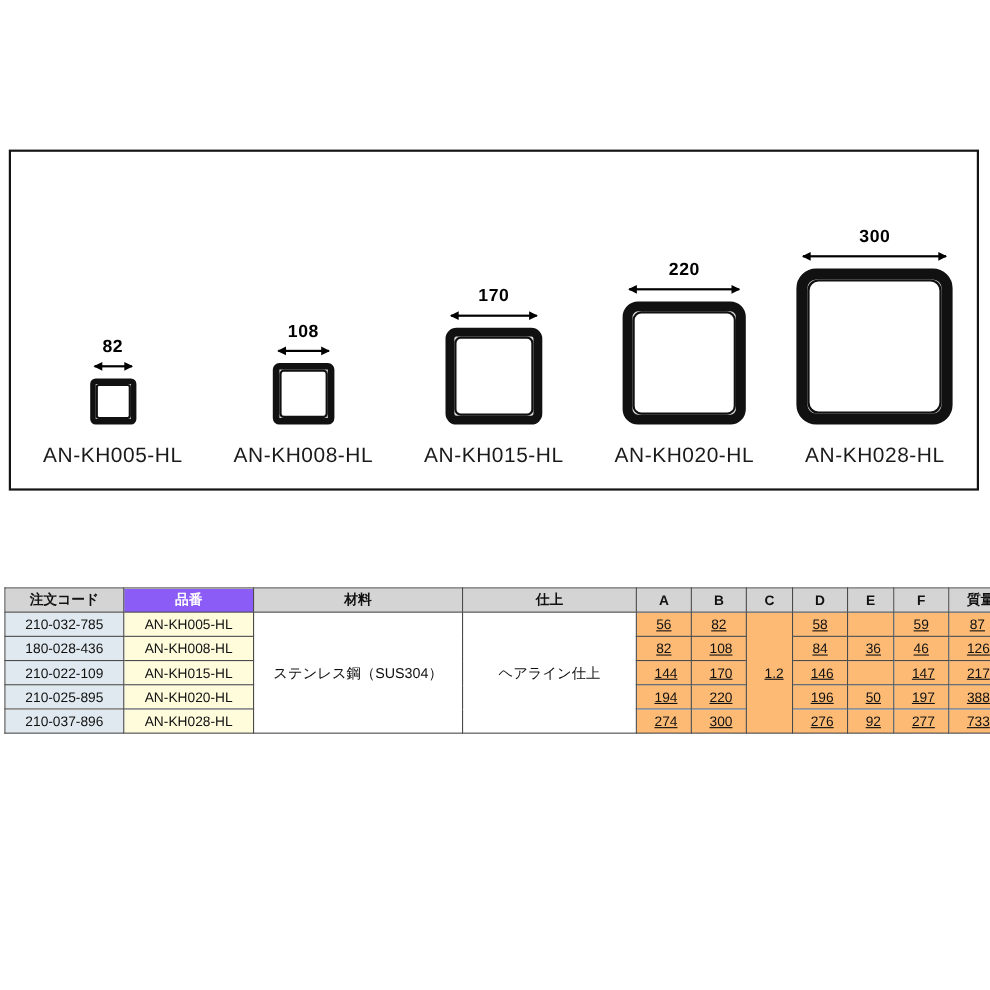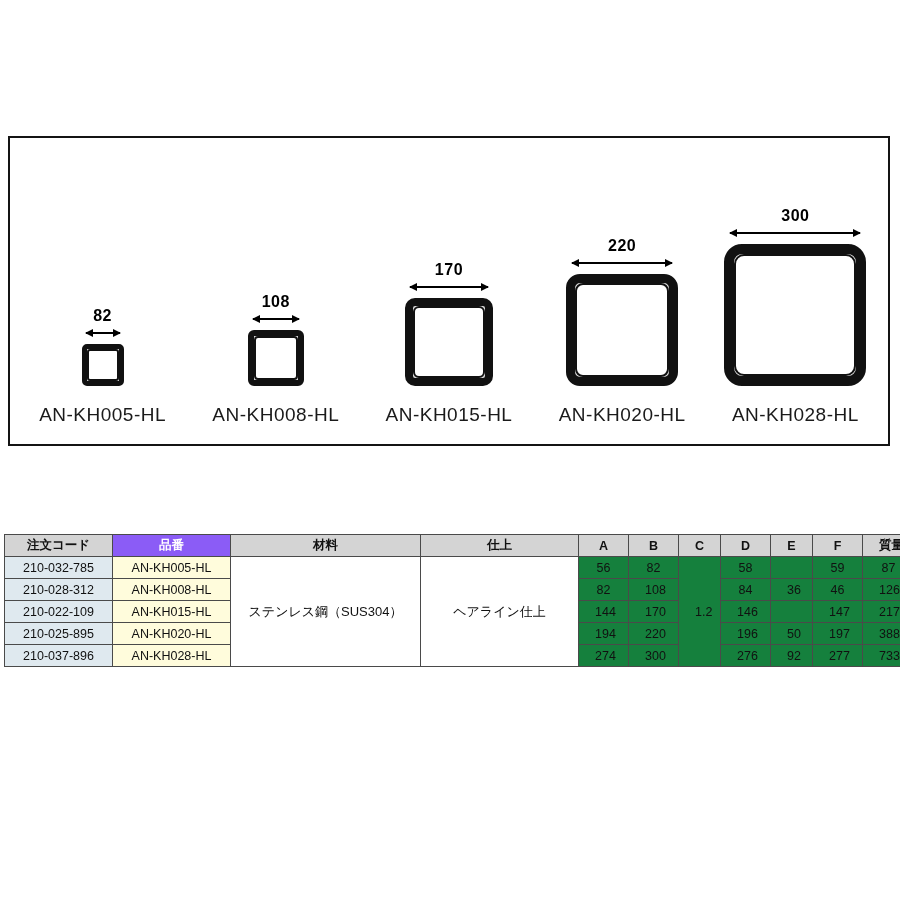--- a/index.html
+++ b/index.html
@@ -159,22 +159,23 @@
   td.model {
     background: #fffcdc;
     font-size: 12.5px;
   }
   td.material, td.finish {
     background: #ffffff;
     font-size: 13px;
     margin-left: 30px;
   }
   td.num {
-    background: #15803d;
+    background: #fdba74;
     font-size: 12.5px;
+    text-decoration: underline;
   }
   
   col.c-code   { width: 108px; }
   col.c-model  { width: 118px; }
   col.c-mat    { width: 190px; }
   col.c-fin    { width: 158px; }
   col.c-a      { width: 50px; }
   col.c-b      { width: 50px; }
   col.c-c      { width: 42px; }
   col.c-d      { width: 50px; }
@@ -298,21 +299,21 @@
           <td class="finish" rowspan="5">ヘアライン仕上</td>
           <td class="num">56</td>
           <td class="num">82</td>
           <td class="num" rowspan="5">1.2</td>
           <td class="num">58</td>
           <td class="num"></td>
           <td class="num">59</td>
           <td class="num">87</td>
         </tr>
         <tr>
-          <td class="code">210-028-312</td>
+          <td class="code">180-028-436</td>
           <td class="model">AN-KH008-HL</td>
           <td class="num">82</td>
           <td class="num">108</td>
           <td class="num">84</td>
           <td class="num">36</td>
           <td class="num">46</td>
           <td class="num">126</td>
         </tr>
         <tr>
           <td class="code">210-022-109</td>

